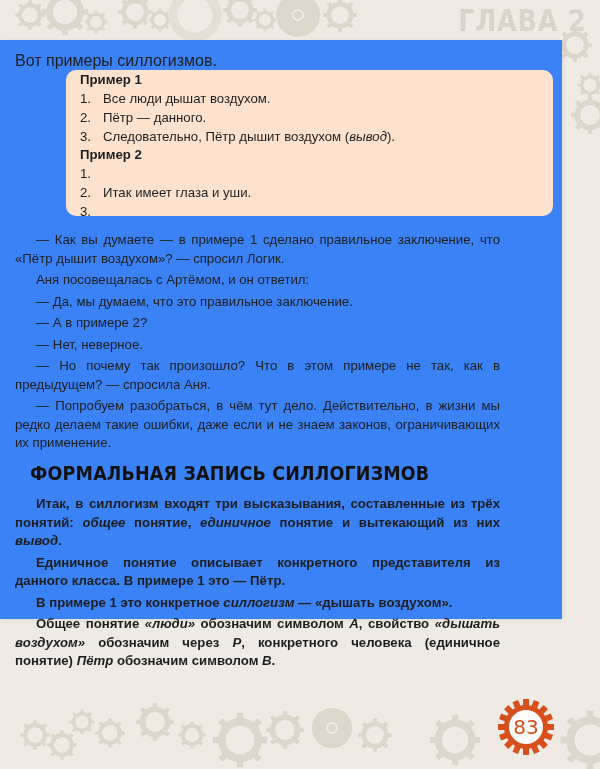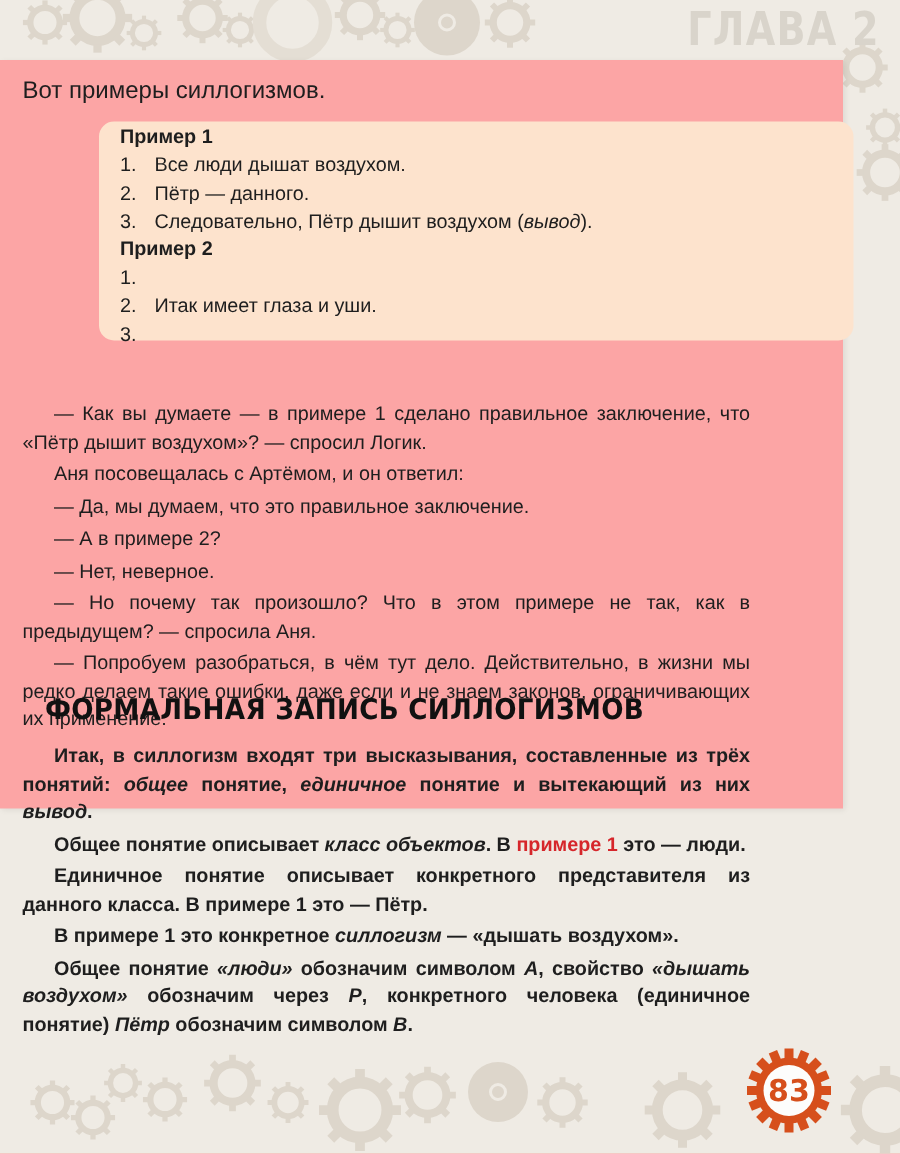--- a/index.html
+++ b/index.html
@@ -10,57 +10,57 @@
     color: #1e1e1e;
   }
   .bg-gears { position: absolute; left: 0; top: 0; width: 600px; height: 769px; }
   .chapter {
     position: absolute; right: 14px; top: 2px;
     font-family: "DejaVu Sans", sans-serif; font-weight: bold;
     font-size: 31px; letter-spacing: 1px; color: #d9d4cb;
     transform: scaleX(0.82); transform-origin: right top;
   }
   .panel {
-    position: absolute; left: 0; top: 40px; width: 562px; height: 499px;
-    background: #fca5a5;
+    position: absolute; left: 0; top: 40px; width: 562px; height: 579px;
+    background: #3b82f6;
     box-shadow: 1px 1px 4px rgba(0,0,0,0.08);
   }
   .content {
     position: absolute; left: 15px; top: 0; width: 485px;
     font-size: 13.2px; line-height: 18.5px;
   }
   p { margin: 0; }
   .intro { position: absolute; top: 12px; left: 15px; }
   .example-box {
-    position: absolute; left: 66px; top: 81px; width: 487px; height: 146px;
-    background: #fde3cd; border-radius: 10px; padding-left: 16px;
+    position: absolute; left: 66px; top: 70px; width: 487px; height: 146px;
+    background: #fde3cd; border-radius: 10px;
   }
   .ex-inner { position: absolute; left: 14px; top: 1px; font-size: 13.2px; }
   .ex-title { font-weight: bold; line-height: 18px; height: 18px; }
   .ex-item { line-height: 19px; height: 19px; display: flex; }
   .ex-num { width: 23px; }
-  .dialog { position: absolute; left: 0; top: 231px; width: 485px; margin-top: 36px; }
+  .dialog { position: absolute; left: 0; top: 231px; width: 485px; }
   .dialog p { text-indent: 21px; text-align: justify; margin-bottom: 3px; }
   h2 {
     position: absolute; left: 30px; top: 462px; margin: 0;
     font-family: "DejaVu Sans", sans-serif; font-weight: bold; font-size: 19px;
     letter-spacing: 0.2px; color: #111;
     transform: scaleX(0.92); transform-origin: left top;
   }
   .formal { position: absolute; left: 0; top: 495px; width: 485px; }
   .formal p { text-indent: 21px; text-align: justify; margin-bottom: 3px; font-weight: bold; }
   .formal .hl { color: #d6262b; }
   i { font-style: italic; }
   .page-num {
     position: absolute; left: 497px; top: 698px; width: 58px; height: 58px;
   }
   .page-num span {
     position: absolute; left: 0; top: 0; width: 58px; height: 58px;
     line-height: 58px; text-align: center;
-    font-family: "DejaVu Sans", sans-serif; font-weight: bold; font-size: 20px;
+    font-family: "DejaVu Sans", sans-serif; font-weight: normal; font-size: 20px;
     color: #d64f1c;
   }
 </style>
 </head>
 <body>
 
 <svg class="bg-gears" viewBox="0 0 600 769" xmlns="http://www.w3.org/2000/svg">
   <defs>
     <g id="gear">
       <circle r="14" fill="none" stroke="#ddd6cb" stroke-width="6"></circle>
@@ -151,21 +151,20 @@
     <p>Аня посовещалась с Артёмом, и он ответил:</p>
     <p>— Да, мы думаем, что это правильное заключение.</p>
     <p>— А в примере 2?</p>
     <p>— Нет, неверное.</p>
     <p>— Но почему так произошло? Что в этом примере не так, как в предыдущем? — спросила Аня.</p>
     <p>— Попробуем разобраться, в чём тут дело. Действительно, в жизни мы редко делаем такие ошибки, даже если и не знаем законов, ограничивающих их применение.</p>
   </div>
 
   <div class="formal">
     <p><span>Итак, в силлогизм входят три высказывания, составленные из трёх понятий: </span><i>общее</i><span> понятие, </span><i>единичное</i><span> понятие и вытекающий из них </span><i>вывод</i><span>.</span></p>
-    <p><span>Общее понятие описывает </span><i>класс объектов</i><span>. В </span><span class="hl">примере 1</span><span> это — люди.</span></p>
     <p>Единичное понятие описывает конкретного представителя из данного класса. В примере 1 это — Пётр.</p>
     <p><span>В примере 1 это конкретное </span><i>силлогизм</i><span> — «дышать воздухом».</span></p>
     <p><span>Общее понятие </span><i>«люди»</i><span> обозначим символом </span><i>A</i><span>, свойство </span><i>«дышать воздухом»</i><span> обозначим через </span><i>P</i><span>, конкретного человека (единичное понятие) </span><i>Пётр</i><span> обозначим символом </span><i>B</i><span>.</span></p>
   </div>
 </div>
 
 <h2>ФОРМАЛЬНАЯ ЗАПИСЬ СИЛЛОГИЗМОВ</h2>
 
 <div class="page-num">
   <svg width="58" height="58" viewBox="-29 -29 58 58">

